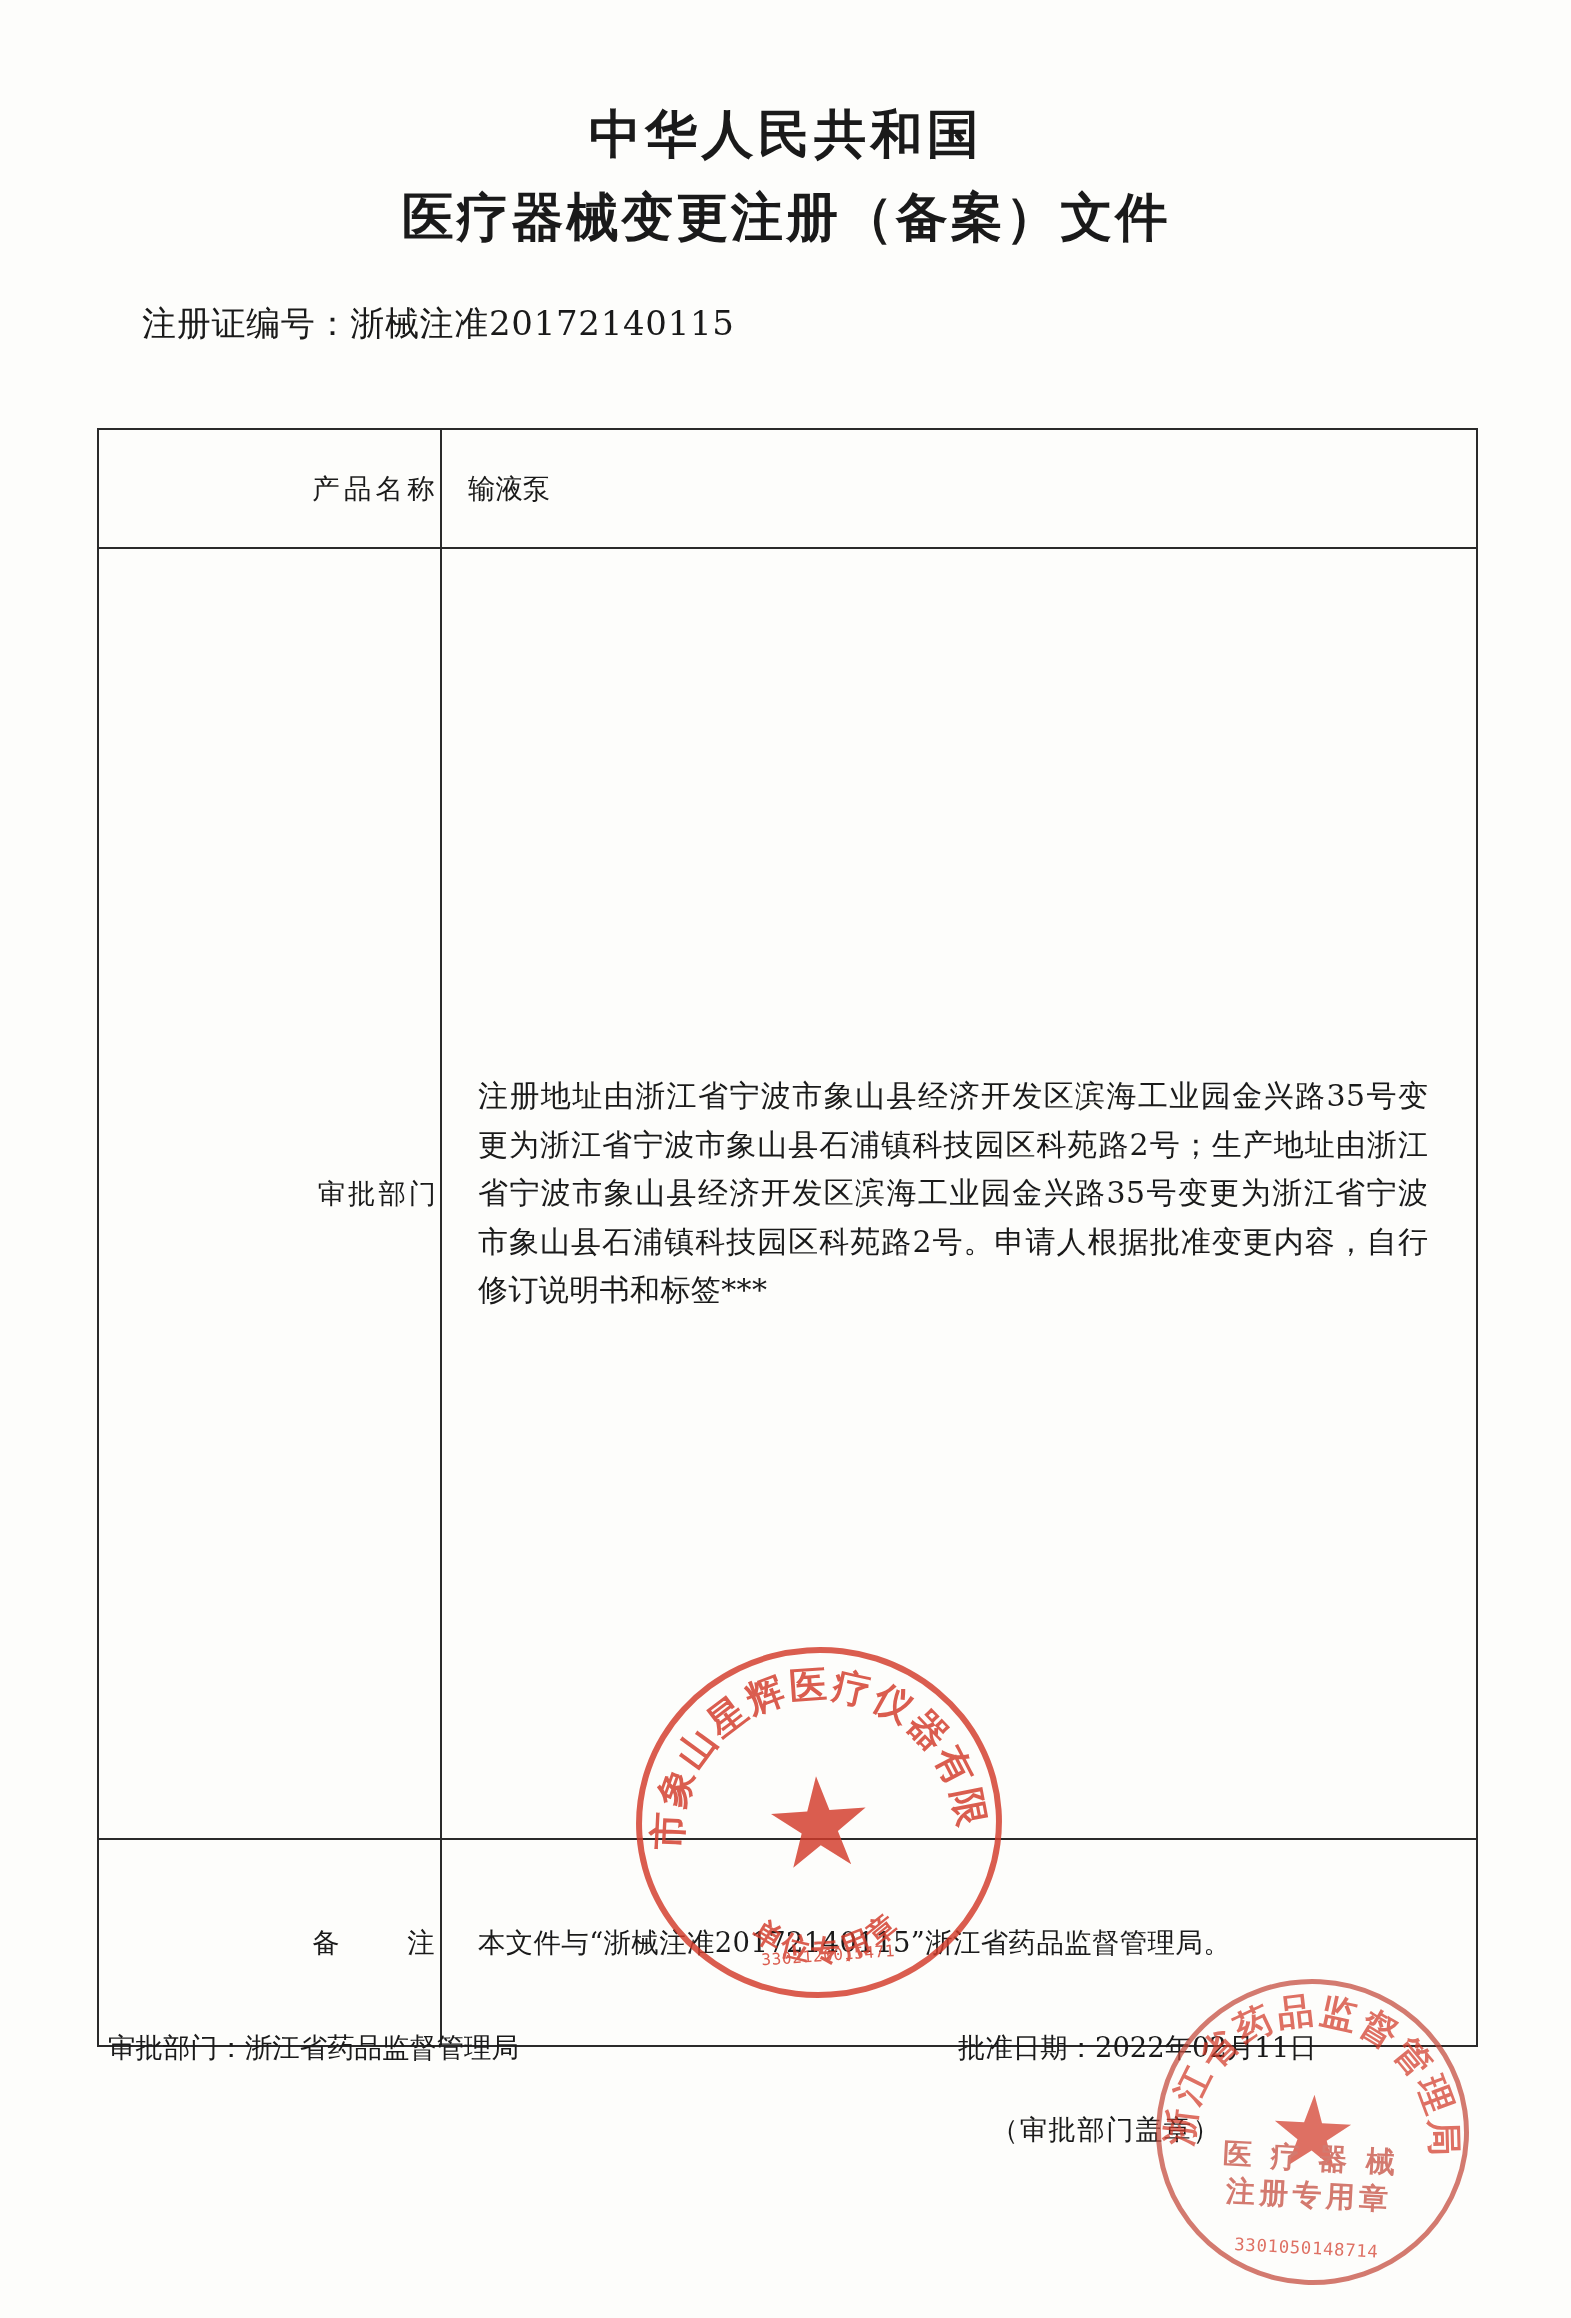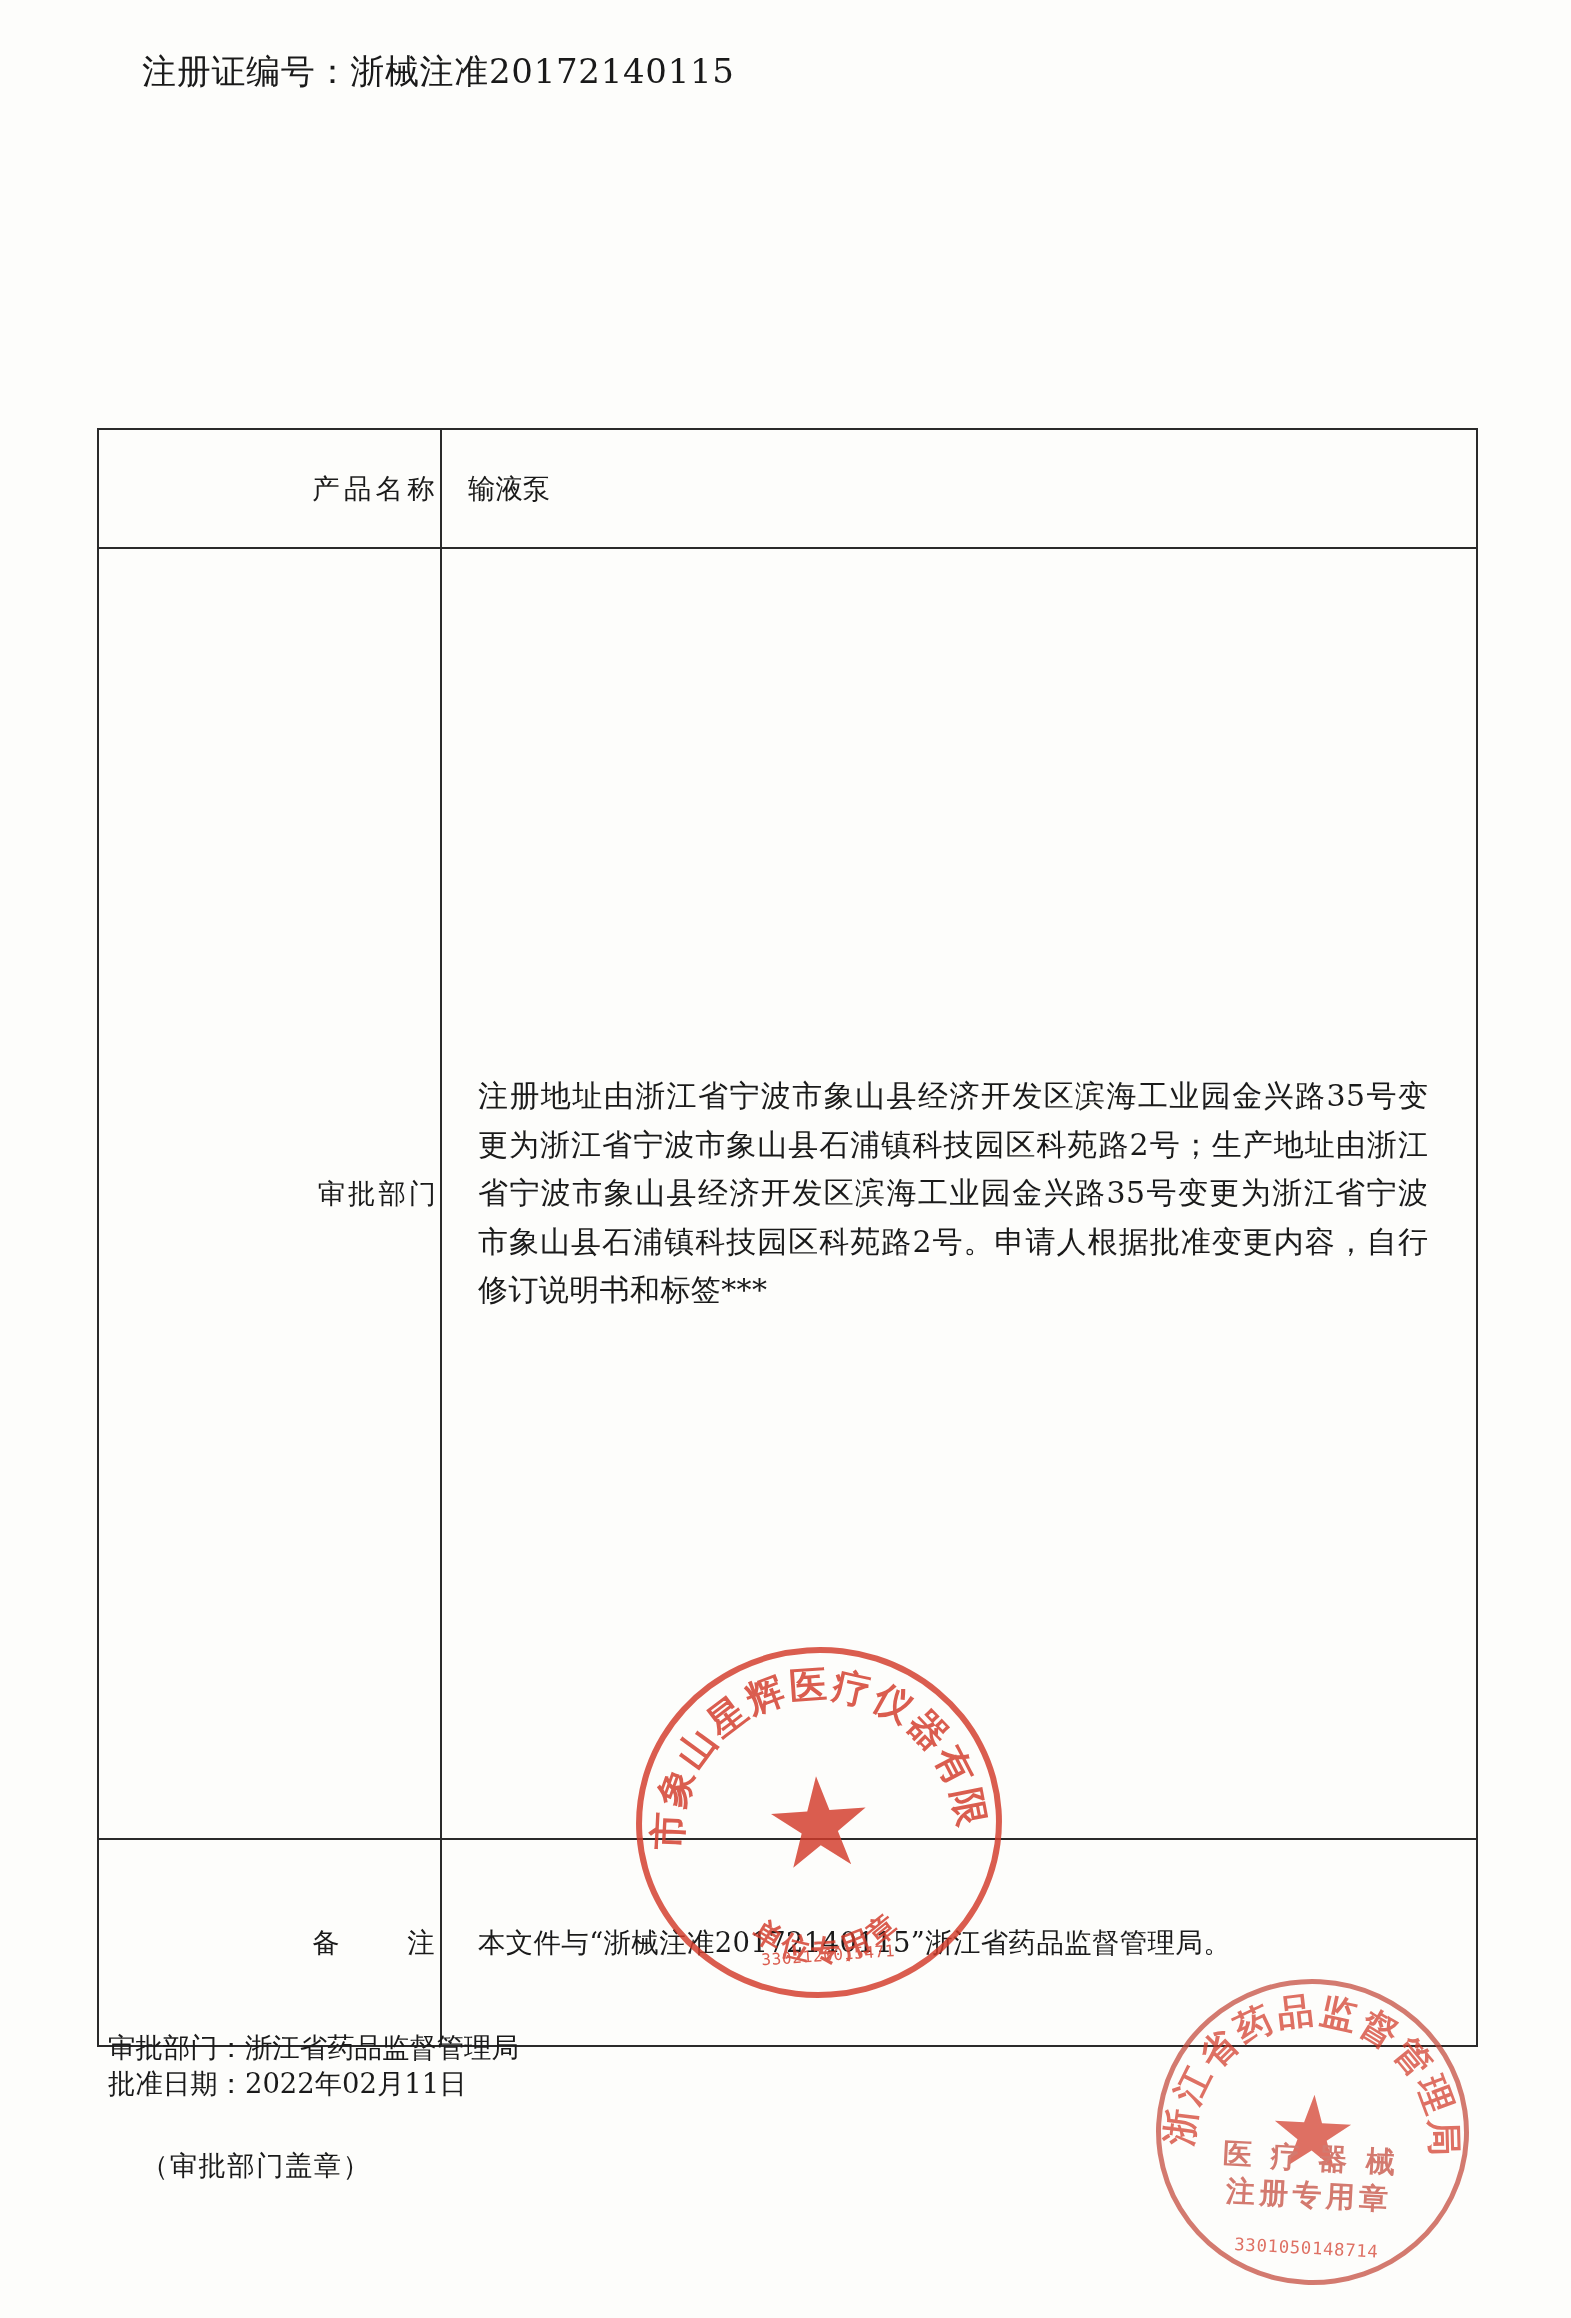--- a/index.html
+++ b/index.html
@@ -92,21 +92,20 @@
   
   .footer {
     position: absolute;
     left: 108px;
     right: 108px;
     top: 2030px;
     display: flex;
     justify-content: space-between;
     font-size: 27.4px;
     font-family: "DejaVu Serif", "Liberation Serif", serif;
-    flex-direction: column;
   }
   .footer .right-col {
     text-align: left;
     position: relative;
     width: 506px;
   }
   .approve-date { white-space: nowrap; }
   .seal-caption {
     margin-top: 46px;
     margin-left: 33px;
@@ -181,20 +180,24 @@
   }
   .seal-approve .inner-line1 { top: 155px; font-size: 29px; }
   .seal-approve .inner-line2 { top: 192px; font-size: 29px; }
   .seal-approve .seal-code { bottom: 21.7px; font-size: 17.3px; }
 </style>
 </head>
 <body>
 
 <div class="page">
 
+  <div class="title-block">
+    <div class="title-line1">中华人民共和国</div>
+    <div class="title-line2">医疗器械变更注册（备案）文件</div>
+  </div>
 
   <div class="reg-no">注册证编号：浙械注准20172140115</div>
 
   <table class="doc-table">
     <tbody>
       <tr class="row-product">
         <td class="label-cell">产品名称</td>
         <td class="value-cell">输液泵</td>
       </tr>
       <tr class="row-change">

